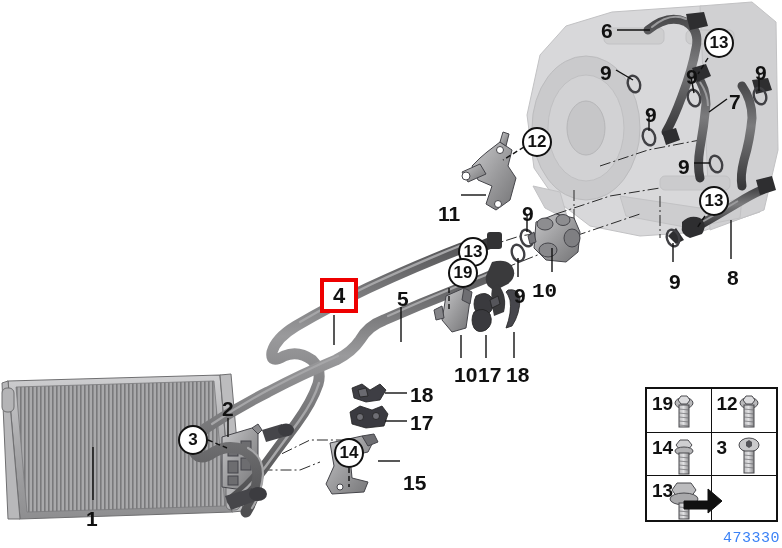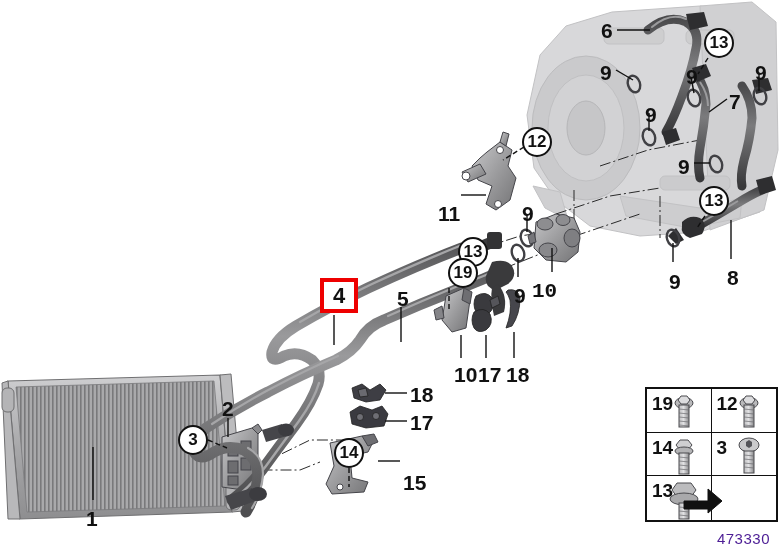--- a/index.html
+++ b/index.html
@@ -19,22 +19,22 @@
           box-sizing:border-box;display:flex;align-items:center;justify-content:center;}
   .redbox span{font-size:22px;font-weight:bold;color:#111;}
   #legend{position:absolute;border:2px solid #111;background:#fff;box-sizing:border-box;
           display:grid;grid-template-columns:1fr 1fr;grid-template-rows:1fr 1fr 1fr;}
   .lgcell{border-right:1px solid #111;border-bottom:1px solid #111;position:relative;
           box-sizing:border-box;}
   .lgcell:nth-child(2n){border-right:none;}
   .lgcell:nth-child(5),.lgcell:nth-child(6){border-bottom:none;}
   .lgnum{position:absolute;left:5px;top:4px;font-size:19px;font-weight:bold;color:#111;}
   .lgicon{position:absolute;right:6px;top:3px;bottom:3px;width:42px;}
-  #diagno{position:absolute;right:12px;bottom:1px;font-size:15px;color:#4c1d95;
-          letter-spacing:.5px;font-family:Liberation Sans, sans-serif;}
+  #diagno{position:absolute;right:2px;bottom:1px;font-size:15px;color:#3b82f6;
+          letter-spacing:.5px;font-family:Liberation Mono, monospace;}
 </style>
 </head>
 <body>
 
 <div id="stage">
 
   <svg width="782" height="548">
     <defs>
       <linearGradient id="hoseG" x1="0" y1="0" x2="0" y2="1">
         <stop offset="0%" stop-color="#58585a"></stop>

